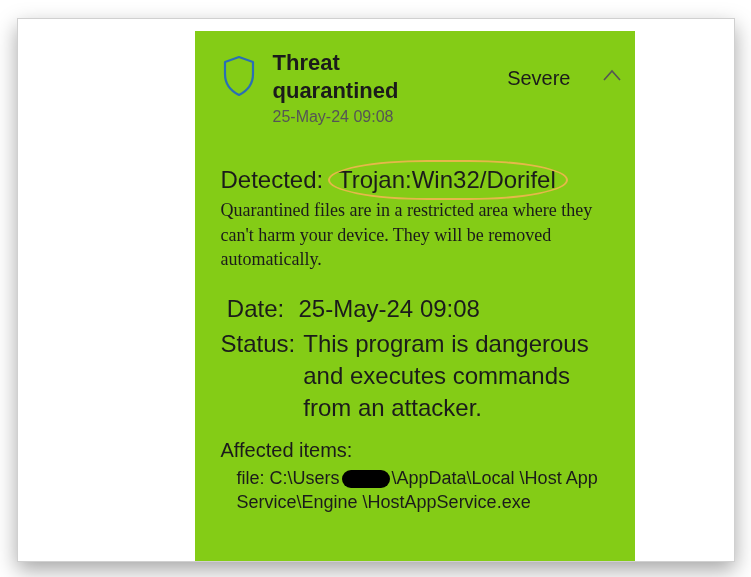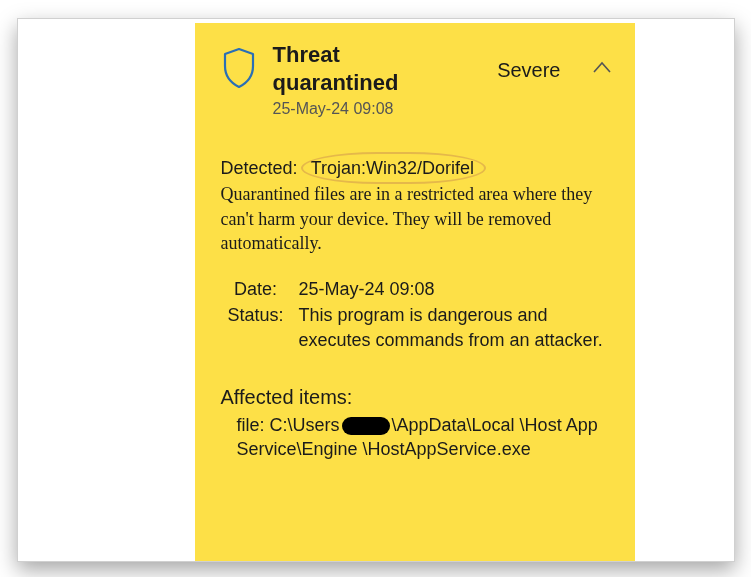--- a/index.html
+++ b/index.html
@@ -22,25 +22,25 @@
       height: 544px;
       border: 1px solid #d0d0d0;
       box-shadow: 0 8px 20px rgba(0,0,0,0.35);
       background: #ffffff;
       overflow: hidden;
       position: relative;
     }
     .panel {
       position: absolute;
       left: 177px;
-      top: 4px;
+      top: 12px;
       width: 440px;
       height: 100%;
-      background: #fde047;
-      padding: 18px 22px 0 26px;
+      background: #84cc16;
+      padding: 18px 12px 0 26px;
     }
     .header-row {
       display: flex;
       align-items: flex-start;
       gap: 16px;
       margin-bottom: 38px;
     }
     .shield-wrap {
       flex: 0 0 auto;
       padding-top: 6px;
@@ -63,21 +63,21 @@
       display: flex;
       align-items: center;
       gap: 30px;
       padding-top: 16px;
     }
     .severity-text {
       font-size: 20px;
       color: #1b1b1b;
     }
     .detail-row {
-      font-size: 18px;
+      font-size: 24px;
       color: #1b1b1b;
       margin-bottom: 2px;
       line-height: 1.35;
     }
     .detail-label {
       display: inline;
     }
     .detected-value-wrap {
       display: inline-block;
       position: relative;
@@ -107,21 +107,21 @@
     .date-details-block .detail-label {
       flex: 0 0 70px;
       text-align: center;
     }
     .detail-value {
       flex: 1;
     }
     .affected-heading {
       font-size: 20px;
       color: #1b1b1b;
-      margin-top: 34px;
+      margin-top: 14px;
       margin-bottom: 4px;
     }
     .affected-file {
       font-size: 18px;
       color: #1b1b1b;
       line-height: 1.35;
       padding-left: 16px;
       word-break: break-word;
     }
     .redact {

